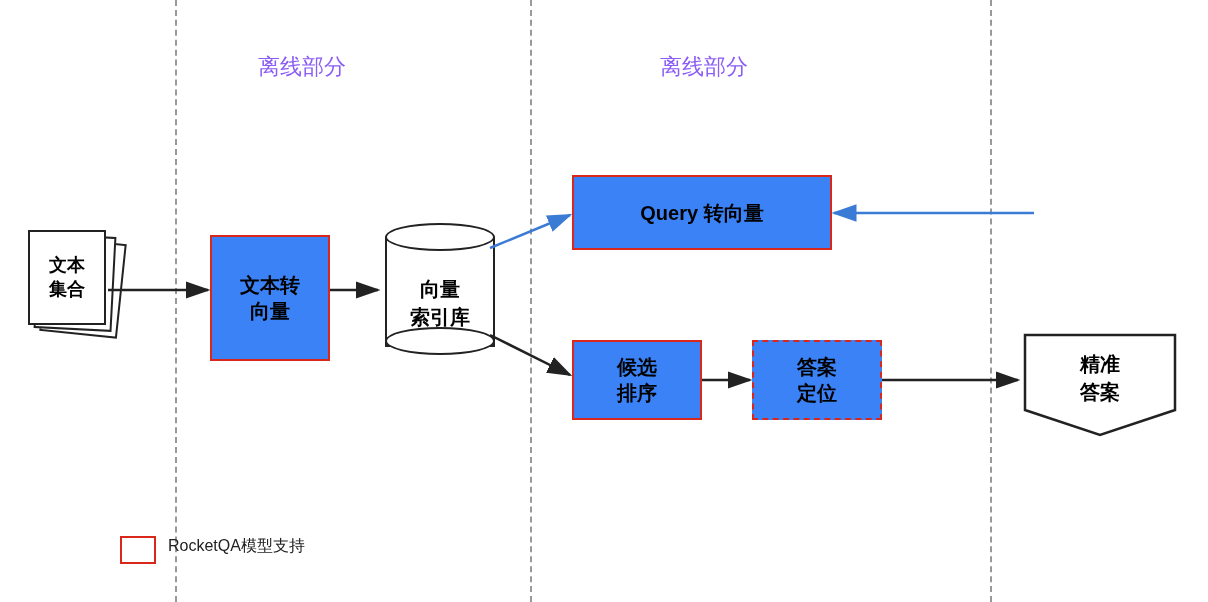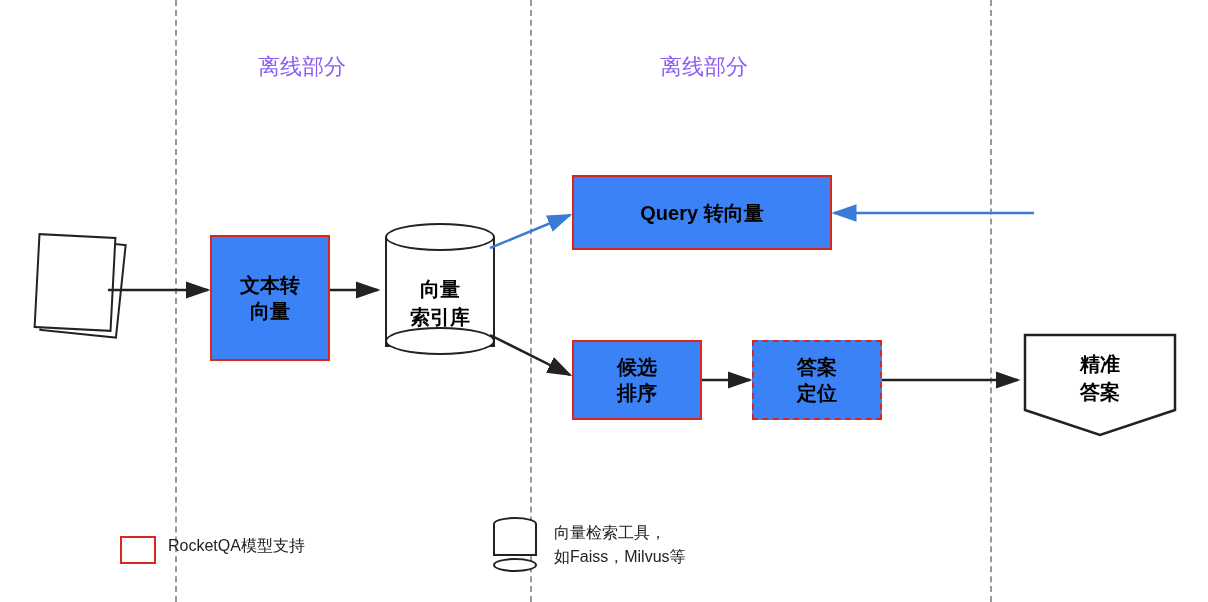--- a/index.html
+++ b/index.html
@@ -148,20 +148,24 @@
   <div class="divider" style="left: 990px;"></div>
 
   <div class="section-label" style="left: 258px;">离线部分</div>
   <div class="section-label" style="left: 660px;">离线部分</div>
 
   <div class="doc-stack" style="left: 28px; top: 230px; width: 100px; height: 120px;">
 
     <div class="doc-page" style="width:78px; height:95px; left:16px; top:10px; transform:rotate(6deg);"></div>
     <div class="doc-page" style="width:78px; height:95px; left:8px; top:5px; transform:rotate(3deg);"></div>
 
+    <div class="doc-page" style="width:78px; height:95px; left:0; top:0; display:flex; align-items:center; justify-content:center; font-size:18px; font-weight:bold; text-align:center; line-height:1.3;">
+      <span style="white-space:pre-line;">文本
+集合</span>
+    </div>
   </div>
 
   <div class="box box-solid-red" style="left: 210px; top: 235px; width: 120px; height: 126px;">
     <span style="white-space:pre-line;">文本转
 向量</span>
   </div>
 
   <div class="cylinder" style="left: 380px; top: 210px; width: 120px; height: 150px;">
     <div class="cylinder-top" style="width:110px; height:28px; margin-bottom:-14px;"></div>
     <div class="cylinder-body" style="width:110px; height:110px; padding-top:14px;">
@@ -223,24 +227,14 @@
     <line x1="702" y1="380" x2="750" y2="380" stroke="#222" stroke-width="2.5" marker-end="url(#arrowBlack)"></line>
 
     <line x1="882" y1="380" x2="1018" y2="380" stroke="#222" stroke-width="2.5" marker-end="url(#arrowBlack)"></line>
   </svg>
 
   <div class="legend" style="left: 120px; bottom: 38px;">
     <div class="legend-box" style="border: 2.5px solid #d9271c; background:#fff;"></div>
     <span class="legend-text">RocketQA模型支持</span>
   </div>
 
-  <div style="position:absolute; left:490px; bottom:30px; display:flex; align-items:flex-start; gap:14px;">
-
-    <div style="position:relative; width:50px; height:55px; flex-shrink:0;">
-      <div style="position:absolute; top:0; left:3px; width:44px; height:14px; border:2px solid #222; border-radius:50%; background:#fff;"></div>
-      <div style="position:absolute; top:7px; left:3px; width:44px; height:32px; border-left:2px solid #222; border-right:2px solid #222; border-bottom:2px solid #222; background:#fff;"></div>
-      <div style="position:absolute; bottom:0; left:3px; width:44px; height:14px; border:2px solid #222; border-radius:50%; background:#fff;"></div>
-    </div>
-    <span class="legend-text" style="white-space:pre-line; margin-top:4px;">向量检索工具，
-如Faiss，Milvus等</span>
-  </div>
 
 </div>
 
 </body></html>

